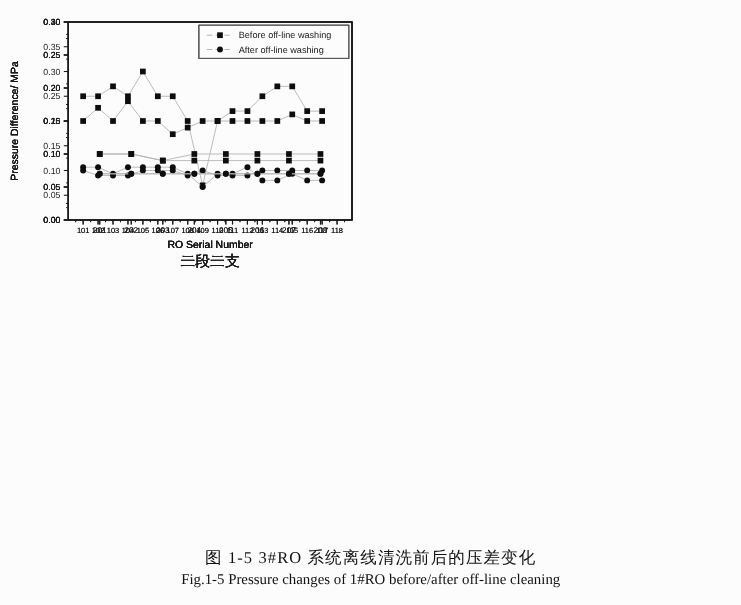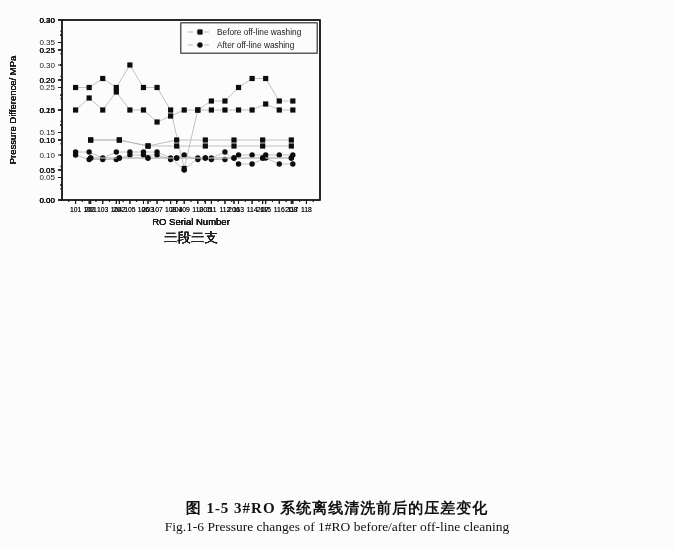--- a/index.html
+++ b/index.html
@@ -25,21 +25,21 @@
   .chart-panel.br { left: 337; top: 250; }
   .caption {
     position: absolute;
     left: 0; right: 0;
     top: 498px;
     text-align: center;
     color: #111;
   }
   .caption-zh {
     font-family: "Liberation Serif", serif;
-    font-weight: bold;
+    font-weight: normal;
     font-size: 15px;
     line-height: 20px;
     letter-spacing: 1px;
   }
   .caption-en {
     font-family: "Liberation Serif", serif;
     font-size: 13.5px;
     line-height: 18px;
   }
   svg text { user-select: none; }
@@ -472,15 +472,15 @@
           <circle cx="200" cy="45" r="2.7" fill="#0d0d0d"></circle>
           <text x="217" y="47.8">After off-line washing</text>
         </g>
         <text x="16" y="110" text-anchor="middle" font-size="9.5px" fill="#1a1a1a" transform="rotate(-90 16 110)">Pressure Difference/ MPa</text>
         <text x="191" y="225" text-anchor="middle" font-size="9.5px" fill="#1a1a1a">RO Serial Number</text>
         <text x="191" y="242" text-anchor="middle" font-size="13.5px" fill="#1a1a1a">二段二支</text>
       </svg></div>
 
   <div class="caption">
     <div class="caption-zh">图 1-5  3#RO 系统离线清洗前后的压差变化</div>
-    <div class="caption-en">Fig.1-6 Pressure changes of 1#RO before/after off-line cleaning</div>
+    <div class="caption-en">Fig.1-5 Pressure changes of 1#RO before/after off-line cleaning</div>
   </div>
 </div>
 
 </body></html>

